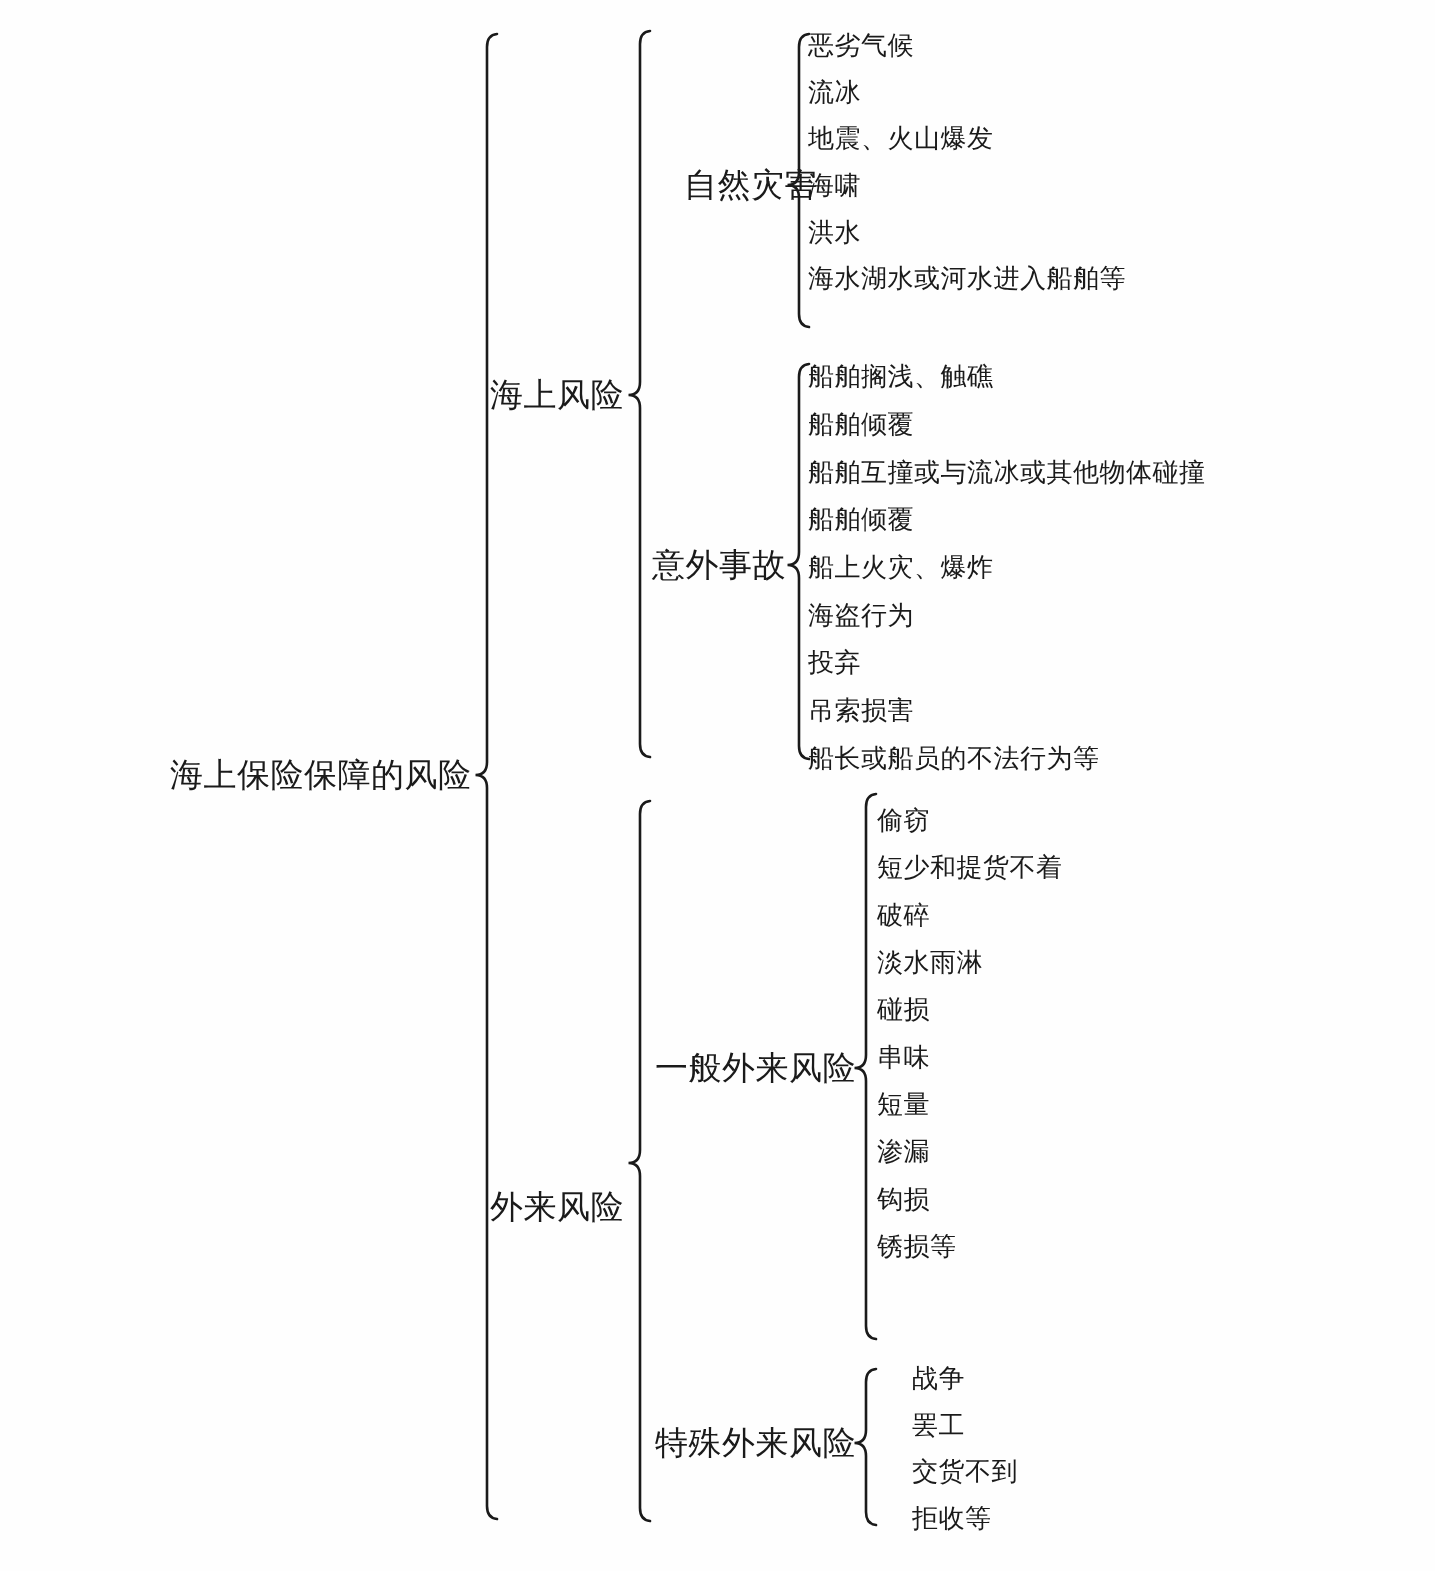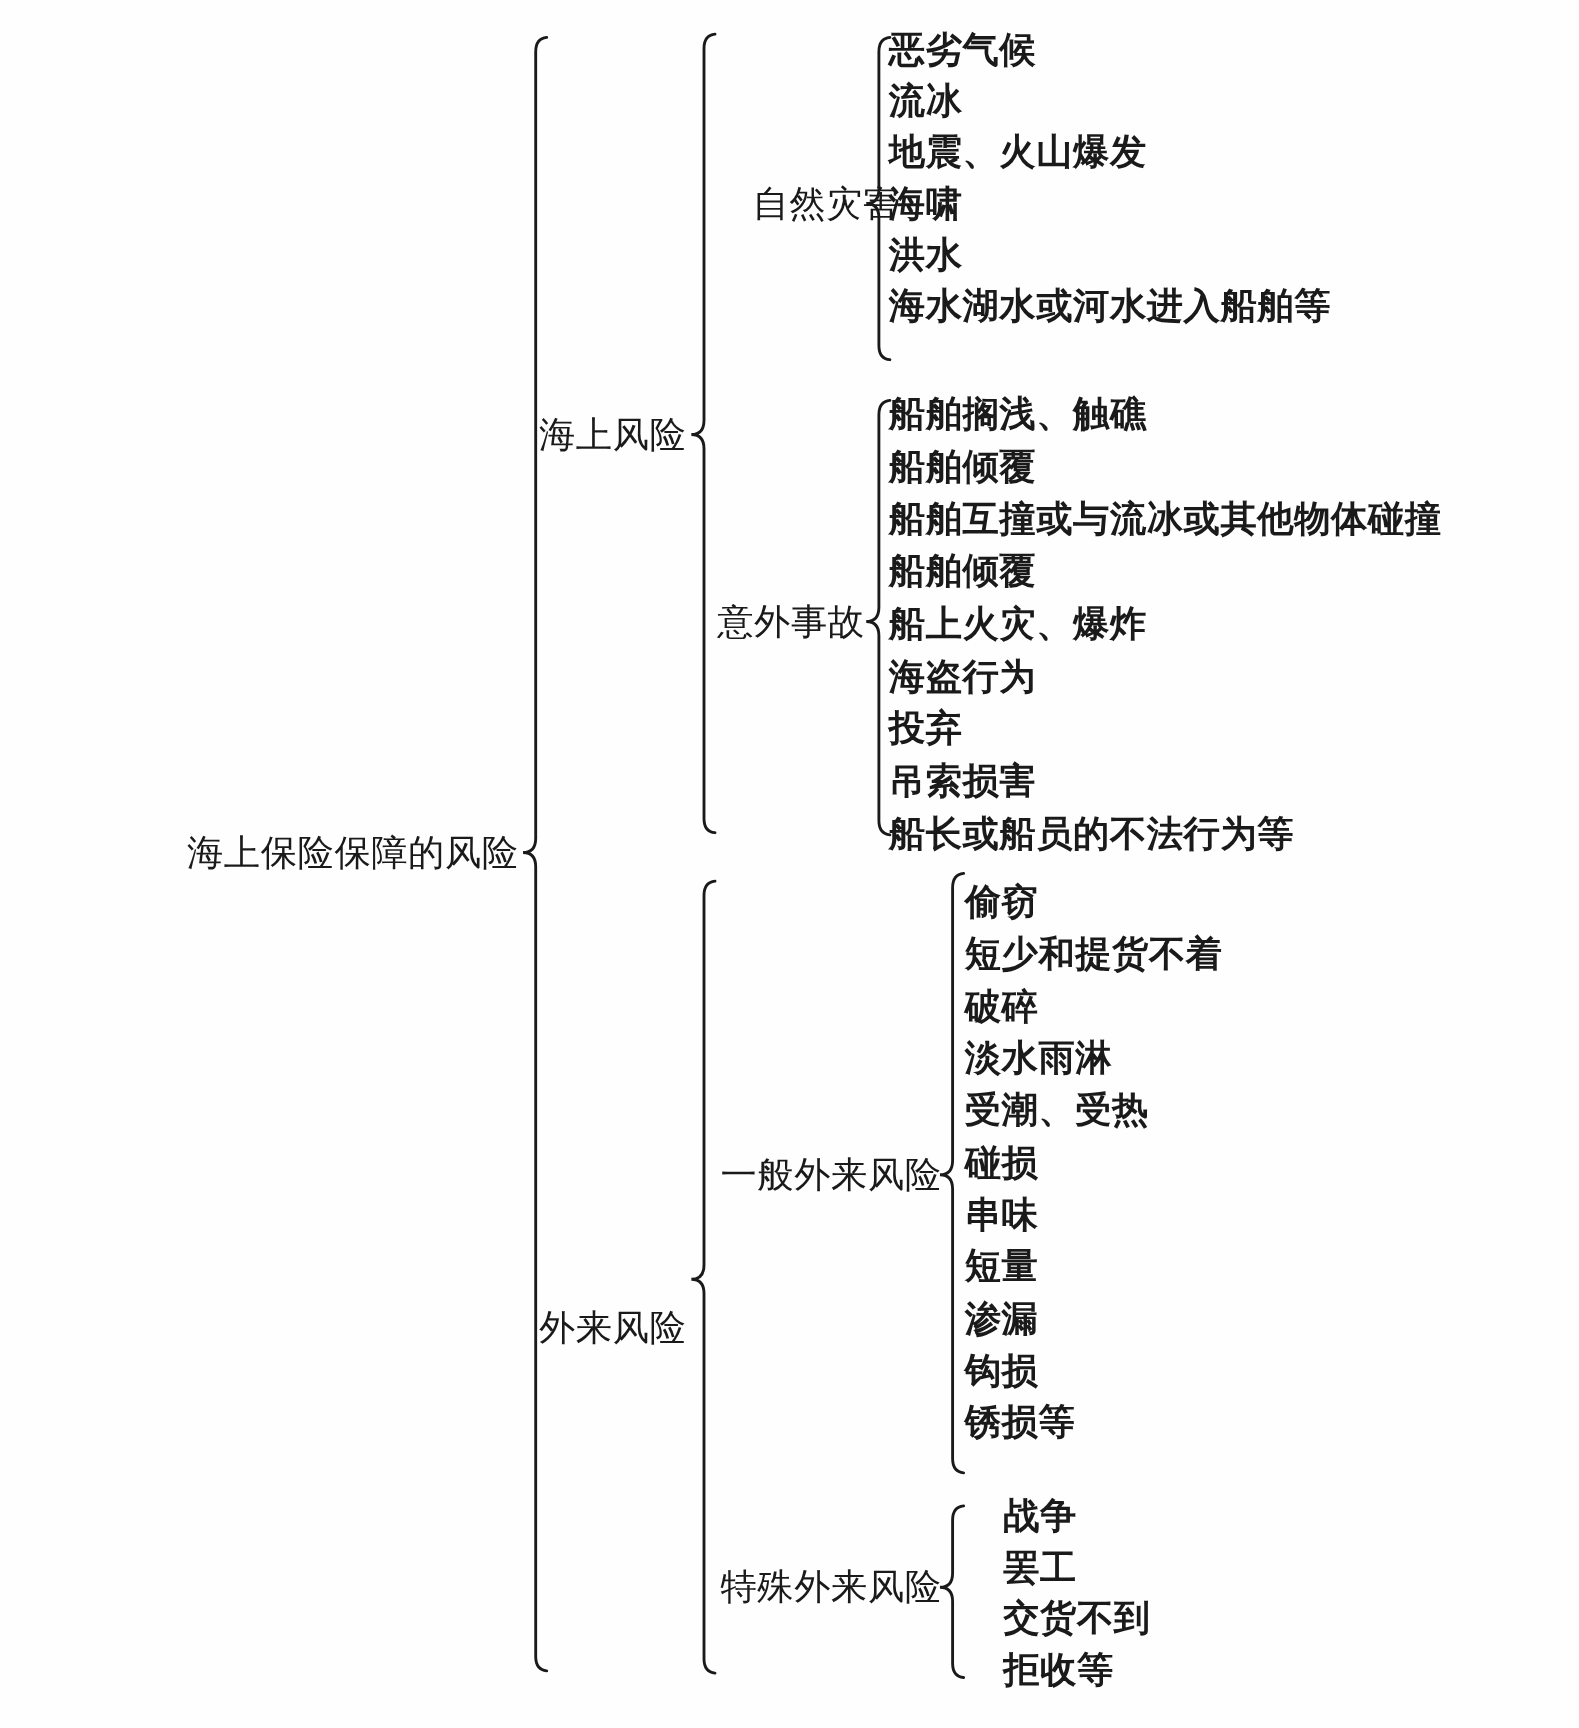--- a/index.html
+++ b/index.html
@@ -20,24 +20,23 @@
   }
   .leaf-group{
     position:absolute;
     display:flex;
     flex-direction:column;
   }
   .leaf-row{
     height:var(--rh);
     display:flex;
     align-items:center;
-    font-size:33px;
+    font-size:26px;
     white-space:nowrap;
     letter-spacing:0.5px;
-    font-weight:bold;
   }
   svg.brace{
     position:absolute;
     overflow:visible;
   }
 </style>
 </head>
 <body>
 
 <div class="canvas">
@@ -93,21 +92,20 @@
     <div class="leaf-row">投弃</div>
     <div class="leaf-row">吊索损害</div>
     <div class="leaf-row">船长或船员的不法行为等</div>
   </div>
 
   <div class="leaf-group" style="left:877px; top:797px;justify-content:space-between; --rh:47.3px;">
     <div class="leaf-row">偷窃</div>
     <div class="leaf-row">短少和提货不着</div>
     <div class="leaf-row">破碎</div>
     <div class="leaf-row">淡水雨淋</div>
-    <div class="leaf-row">受潮、受热</div>
     <div class="leaf-row">碰损</div>
     <div class="leaf-row">串味</div>
     <div class="leaf-row">短量</div>
     <div class="leaf-row">渗漏</div>
     <div class="leaf-row">钩损</div>
     <div class="leaf-row">锈损等</div>
   </div>
 
   <div class="leaf-group" style="left:912px; top:1355px; --rh:46.7px;">
     <div class="leaf-row">战争</div>

